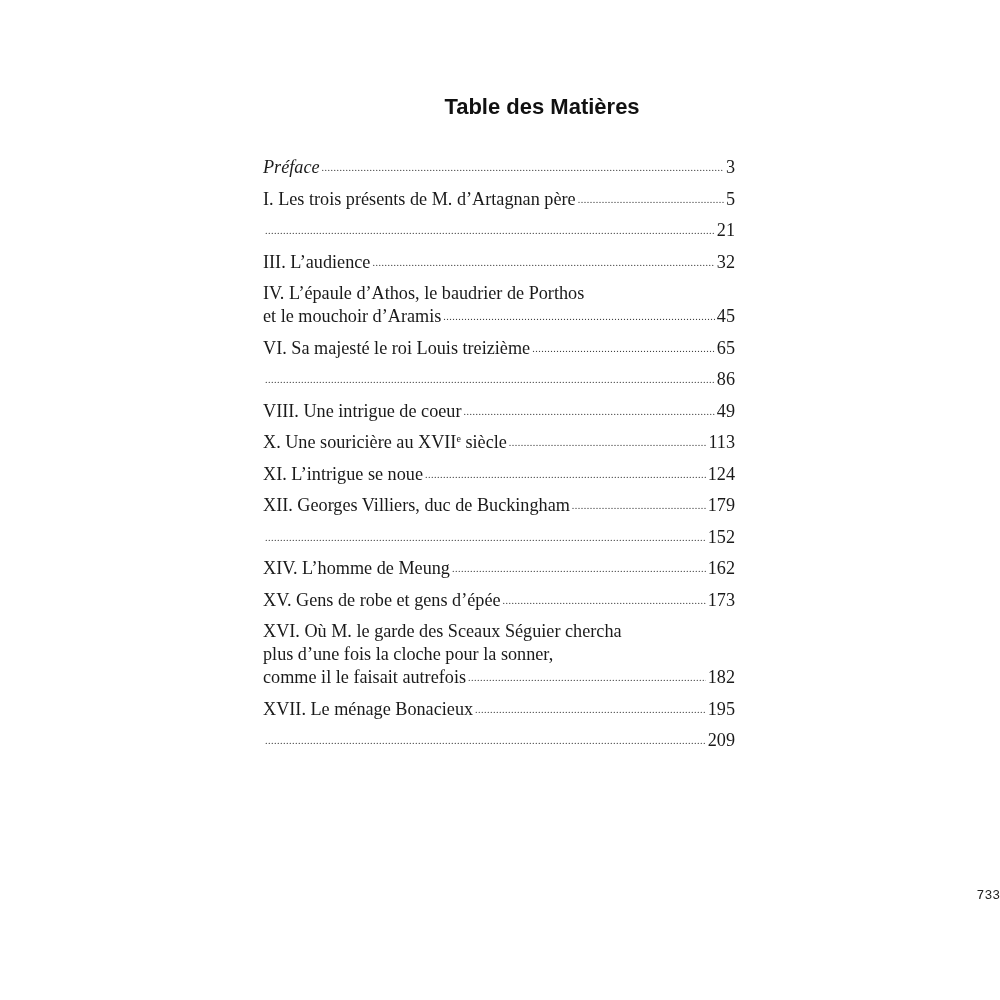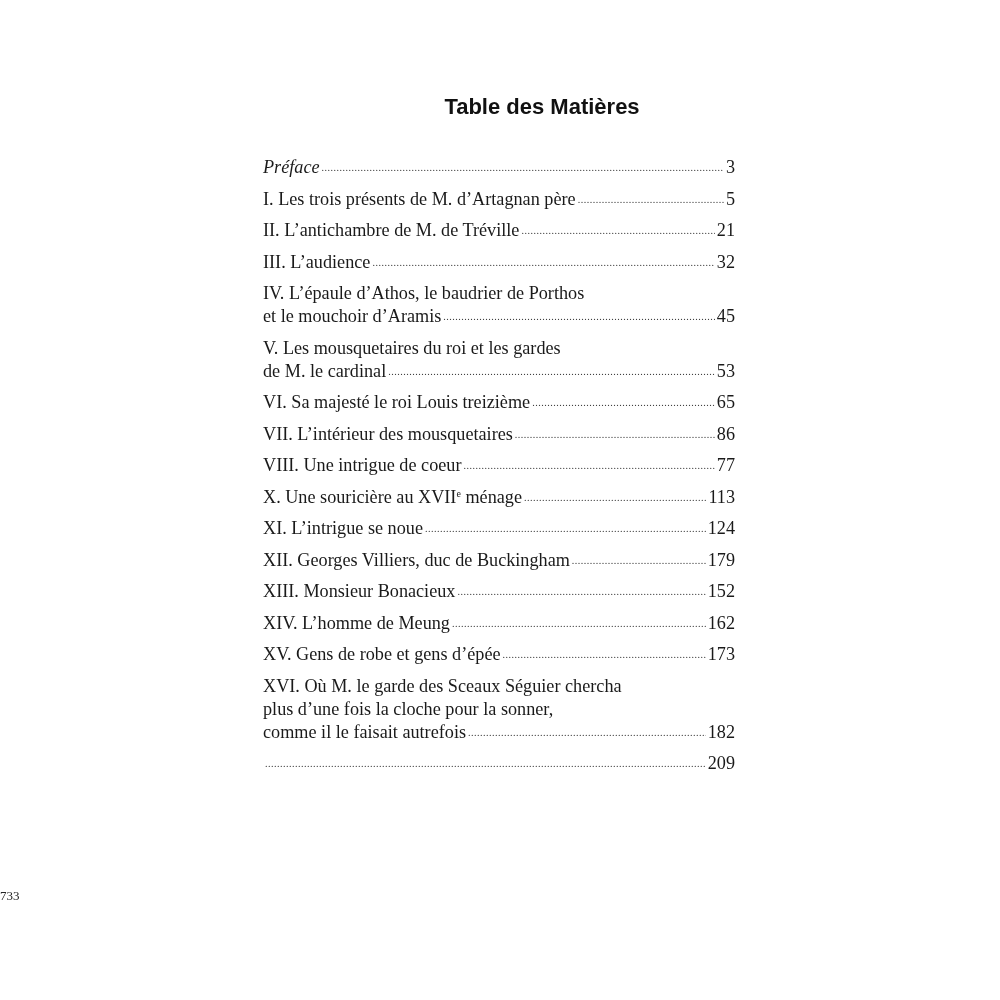--- a/index.html
+++ b/index.html
@@ -23,22 +23,22 @@
     flex:1 1 auto; overflow:hidden; margin:0 2px; color:#333;
     font-size:10px; letter-spacing:0.5px; position:relative; top:0;
   }
   .line .dots::before {
     content:"................................................................................................................................................................................................................";
   }
   .line .pg { flex:0 0 auto; text-align:right; }
   .italic { font-style:italic; }
   sup { font-size:10px; vertical-align:6px; line-height:0; }
   .page-num {
-    position:absolute; top:888px; left:0; width:1000px; text-align:left;
-    font-family:Liberation Serif, serif; font-size:13px; color:#222;
+    position:absolute; top:888px; left:0; width:1000px; text-align:right;
+    font-family:Liberation Mono, monospace; font-size:13px; color:#222;
   }
 </style>
 </head>
 <body>
 
 <div class="title">Table des Matières</div>
 
 <div class="toc" id="toc">
     <div class="entry">
       <div class="line">
@@ -49,21 +49,20 @@
     </div>
     <div class="entry">
       <div class="line">
         <span class="txt"><span>I. Les trois présents de M. d’Artagnan père</span></span>
         <span class="dots"></span>
         <span class="pg">5</span>
       </div>
     </div>
     <div class="entry">
       <div class="line">
-        <span class="txt"><span>II. L’antichambre de M. de Tréville</span></span>
         <span class="dots"></span>
         <span class="pg">21</span>
       </div>
     </div>
     <div class="entry">
       <div class="line">
         <span class="txt"><span>III. L’audience</span></span>
         <span class="dots"></span>
         <span class="pg">32</span>
       </div>
@@ -73,73 +72,61 @@
         <span class="txt"><span>IV. L’épaule d’Athos, le baudrier de Porthos</span></span>
       </div>
       <div class="line">
         <span class="txt"><span>et le mouchoir d’Aramis</span></span>
         <span class="dots"></span>
         <span class="pg">45</span>
       </div>
     </div>
     <div class="entry">
       <div class="line">
-        <span class="txt"><span>V. Les mousquetaires du roi et les gardes</span></span>
-      </div>
-      <div class="line">
-        <span class="txt"><span>de M. le cardinal</span></span>
-        <span class="dots"></span>
-        <span class="pg">53</span>
-      </div>
-    </div>
-    <div class="entry">
-      <div class="line">
         <span class="txt"><span>VI. Sa majesté le roi Louis treizième</span></span>
         <span class="dots"></span>
         <span class="pg">65</span>
       </div>
     </div>
     <div class="entry">
       <div class="line">
-        <span class="txt"><span>VII. L’intérieur des mousquetaires</span></span>
         <span class="dots"></span>
         <span class="pg">86</span>
       </div>
     </div>
     <div class="entry">
       <div class="line">
         <span class="txt"><span>VIII. Une intrigue de coeur</span></span>
         <span class="dots"></span>
-        <span class="pg">77</span>
+        <span class="pg">49</span>
       </div>
     </div>
     <div class="entry">
       <div class="line">
-        <span class="txt"><span>X. Une souricière au XVII</span><sup>e</sup><span style="white-space: pre;"> ménage</span></span>
+        <span class="txt"><span>X. Une souricière au XVII</span><sup>e</sup><span style="white-space: pre;"> siècle</span></span>
         <span class="dots"></span>
         <span class="pg">113</span>
       </div>
     </div>
     <div class="entry">
       <div class="line">
         <span class="txt"><span>XI. L’intrigue se noue</span></span>
         <span class="dots"></span>
         <span class="pg">124</span>
       </div>
     </div>
     <div class="entry">
       <div class="line">
         <span class="txt"><span>XII. Georges Villiers, duc de Buckingham</span></span>
         <span class="dots"></span>
         <span class="pg">179</span>
       </div>
     </div>
     <div class="entry">
       <div class="line">
-        <span class="txt"><span>XIII. Monsieur Bonacieux</span></span>
         <span class="dots"></span>
         <span class="pg">152</span>
       </div>
     </div>
     <div class="entry">
       <div class="line">
         <span class="txt"><span>XIV. L’homme de Meung</span></span>
         <span class="dots"></span>
         <span class="pg">162</span>
       </div>
@@ -159,19 +146,26 @@
         <span class="txt"><span>plus d’une fois la cloche pour la sonner,</span></span>
       </div>
       <div class="line">
         <span class="txt"><span>comme il le faisait autrefois</span></span>
         <span class="dots"></span>
         <span class="pg">182</span>
       </div>
     </div>
     <div class="entry">
       <div class="line">
+        <span class="txt"><span>XVII. Le ménage Bonacieux</span></span>
+        <span class="dots"></span>
+        <span class="pg">195</span>
+      </div>
+    </div>
+    <div class="entry">
+      <div class="line">
         <span class="dots"></span>
         <span class="pg">209</span>
       </div>
     </div>
   </div>
 
 <div class="page-num">733</div>
 
 </body></html>

